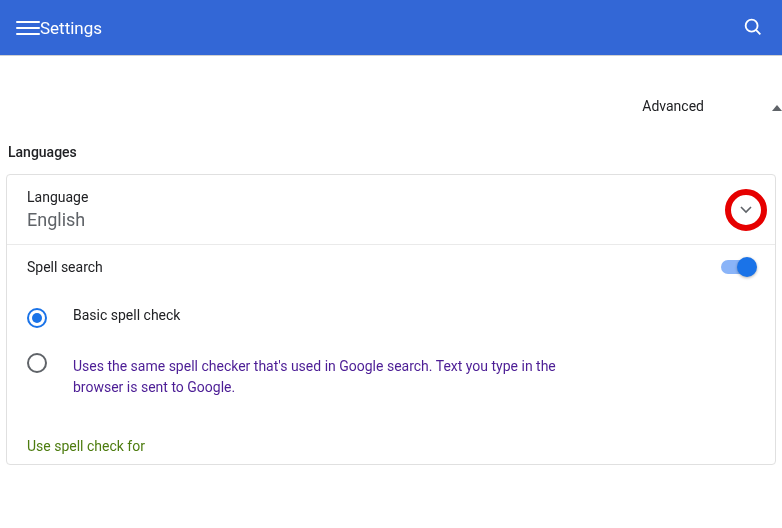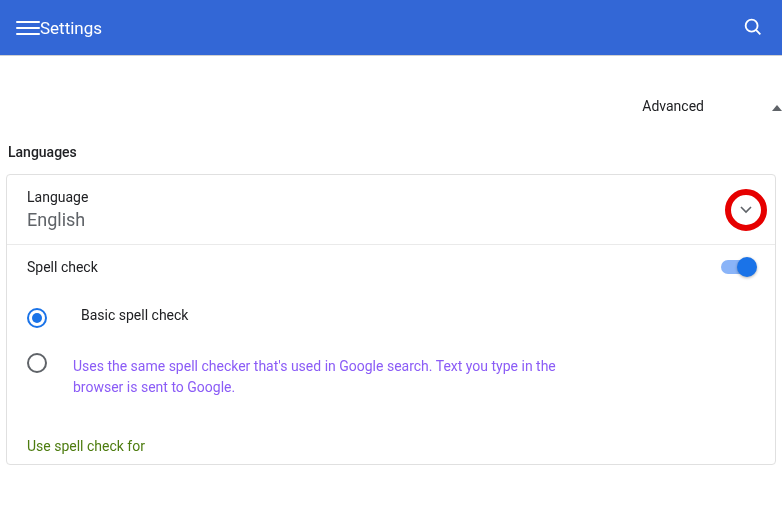--- a/index.html
+++ b/index.html
@@ -99,22 +99,22 @@
   .radio-outer {
     width: 20px; height: 20px; border: 2px solid #5f6368; border-radius: 50%;
     display: flex; align-items: center; justify-content: center;
     flex-shrink: 0; margin-top: 1px;
   }
   .radio-outer.checked { border-color: #1a73e8; }
   .radio-inner {
     width: 10px; height: 10px; background: #1a73e8; border-radius: 50%;
   }
   .radio-text { margin-left: 26px; }
-  .radio-label { font-size: 14px; color: #202124; margin-left: 8px; }
-  .radio-desc { font-size: 14px; color: #8b5cf6; margin-top: 4px; max-width: 520px; line-height: 1.5; }
+  .radio-label { font-size: 14px; color: #202124; }
+  .radio-desc { font-size: 14px; color: #4c1d95; margin-top: 4px; max-width: 520px; line-height: 1.5; }
   .subhead {
     font-size: 14px; color: #4d7c0f; padding: 18px 20px 10px 20px;
   }
 </style>
 </head>
 <body>
 
 <div class="header">
   <div class="menu-icon">
     <span></span>
@@ -154,21 +154,21 @@
         <div class="expand-btn" style="pointer-events:auto;">
           <svg width="12" height="8" viewBox="0 0 12 8">
               <path d="M1 1 L6 6 L11 1" stroke="#5f6368" stroke-width="1.6" fill="none"></path>
             </svg>
         </div>
       </div>
     </div>
 
     <div class="row">
       <div class="row-col">
-        <div class="row-label">Spell check</div>
+        <div class="row-label">Spell search</div>
       </div>
       <div class="toggle">
         <div class="knob"></div>
       </div>
     </div>
 
     <div class="radio-group">
       <div class="radio-item">
         <div class="radio-outer checked">
           <div class="radio-inner"></div>

